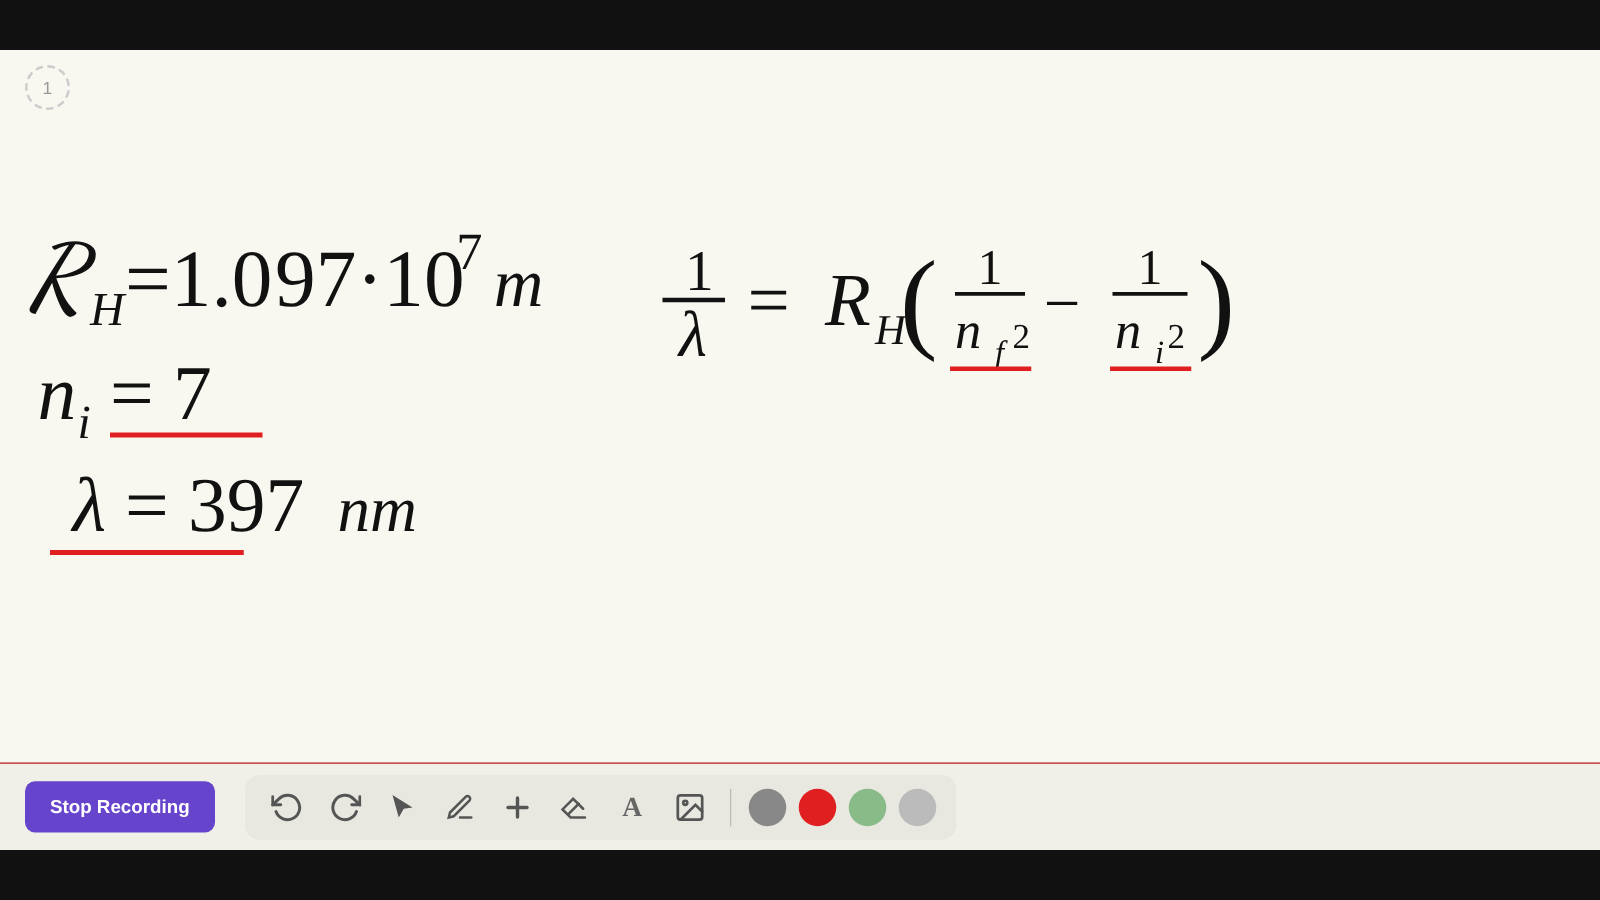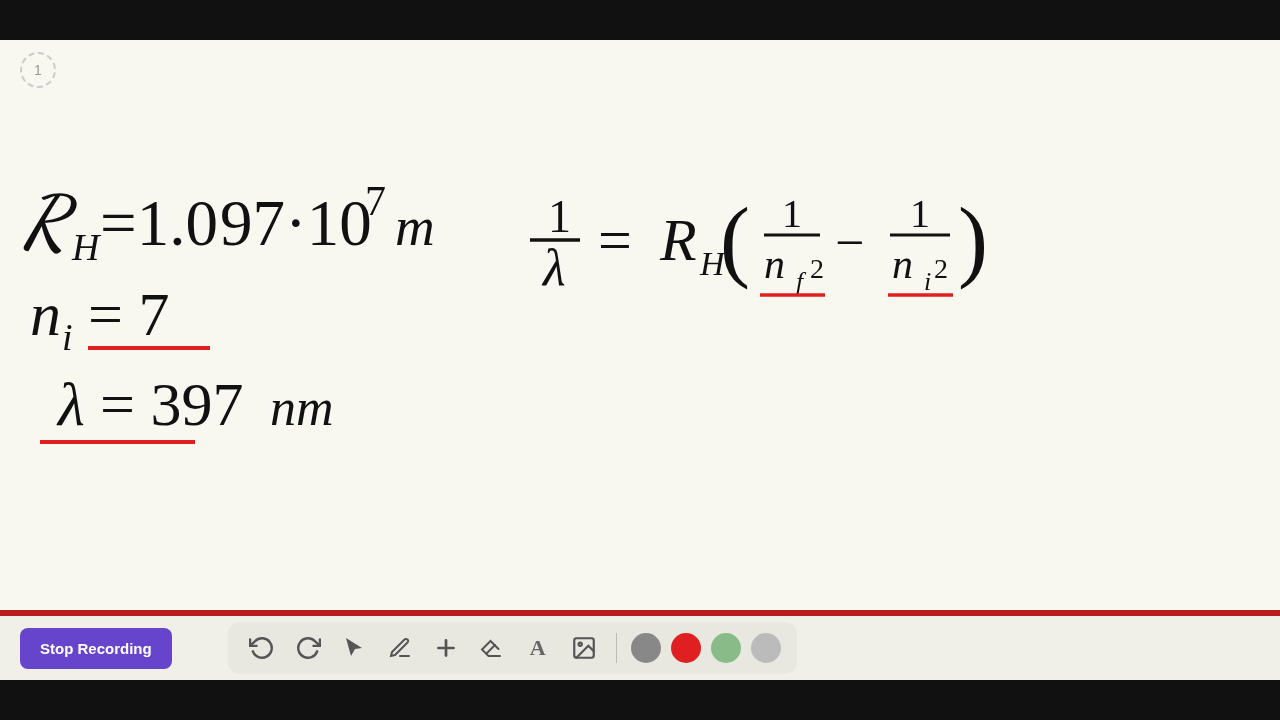--- a/index.html
+++ b/index.html
@@ -53,22 +53,22 @@
       height: 100%;
     }
 
     
     .bottom-bar {
       height: 70px;
       background: #f0efe8;
       display: flex;
       align-items: center;
       padding: 0 20px;
-      gap: 36px;
-      border-top: 6px solid #b91c1c;
+      gap: 4px;
+      border-top: 1px solid #b91c1c;
     }
 
     .stop-recording-btn {
       background: #6644cc;
       color: #fff;
       border: none;
       border-radius: 8px;
       padding: 12px 20px;
       font-size: 15px;
       font-weight: 600;

